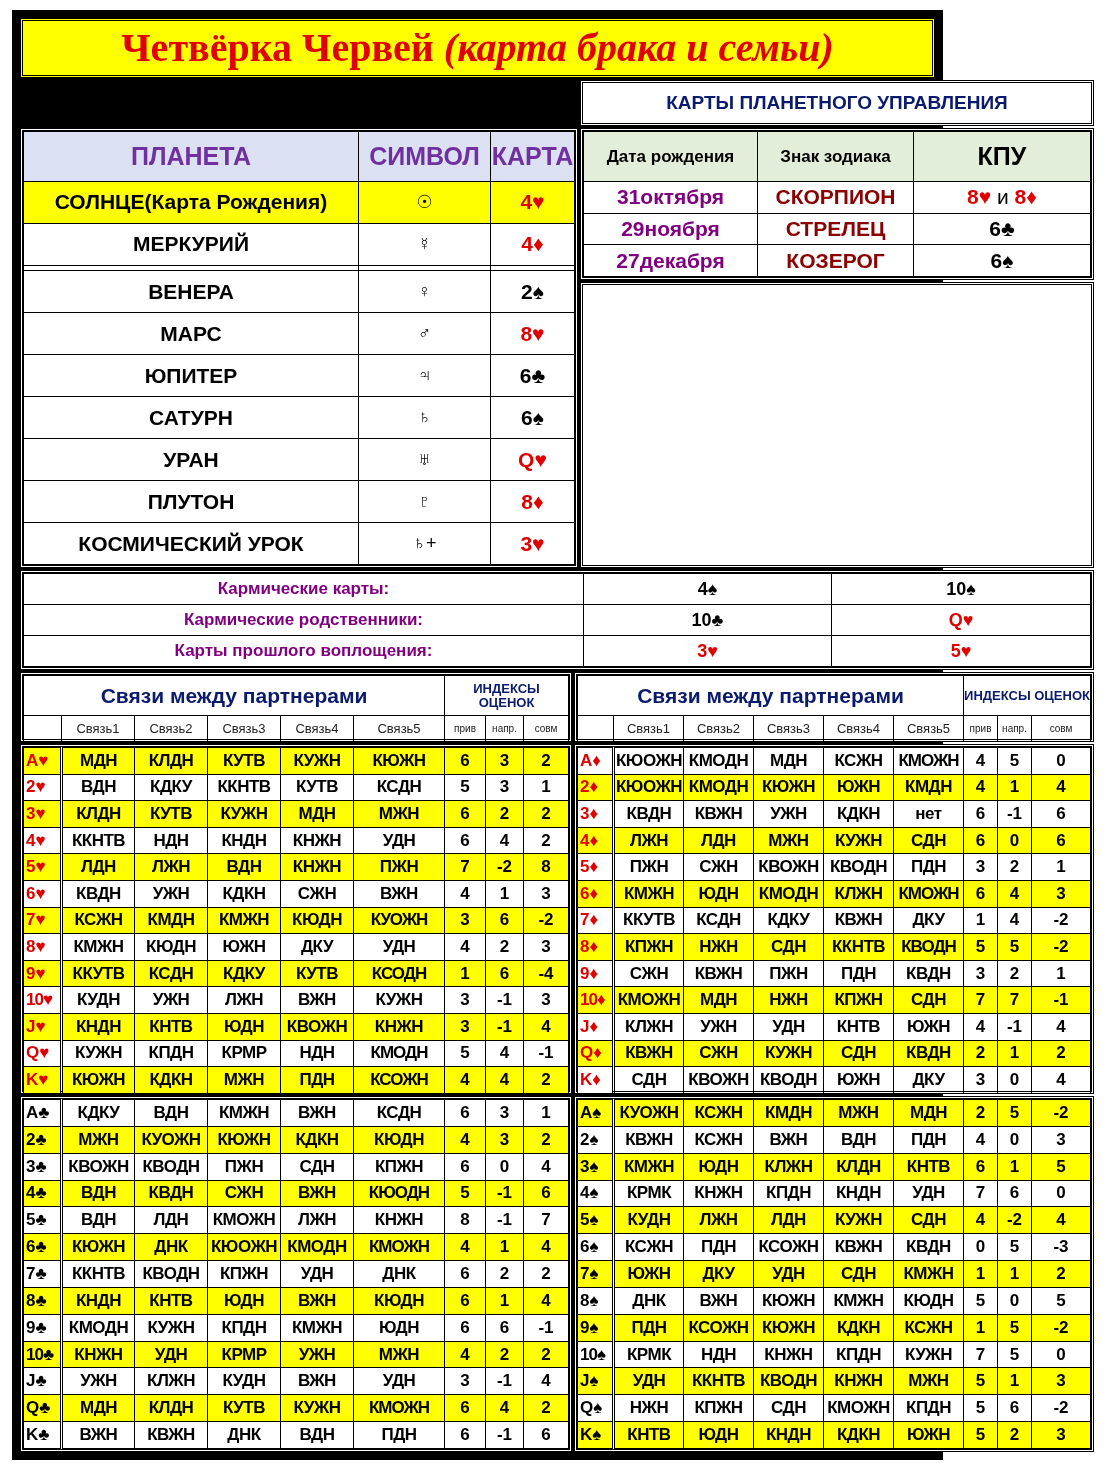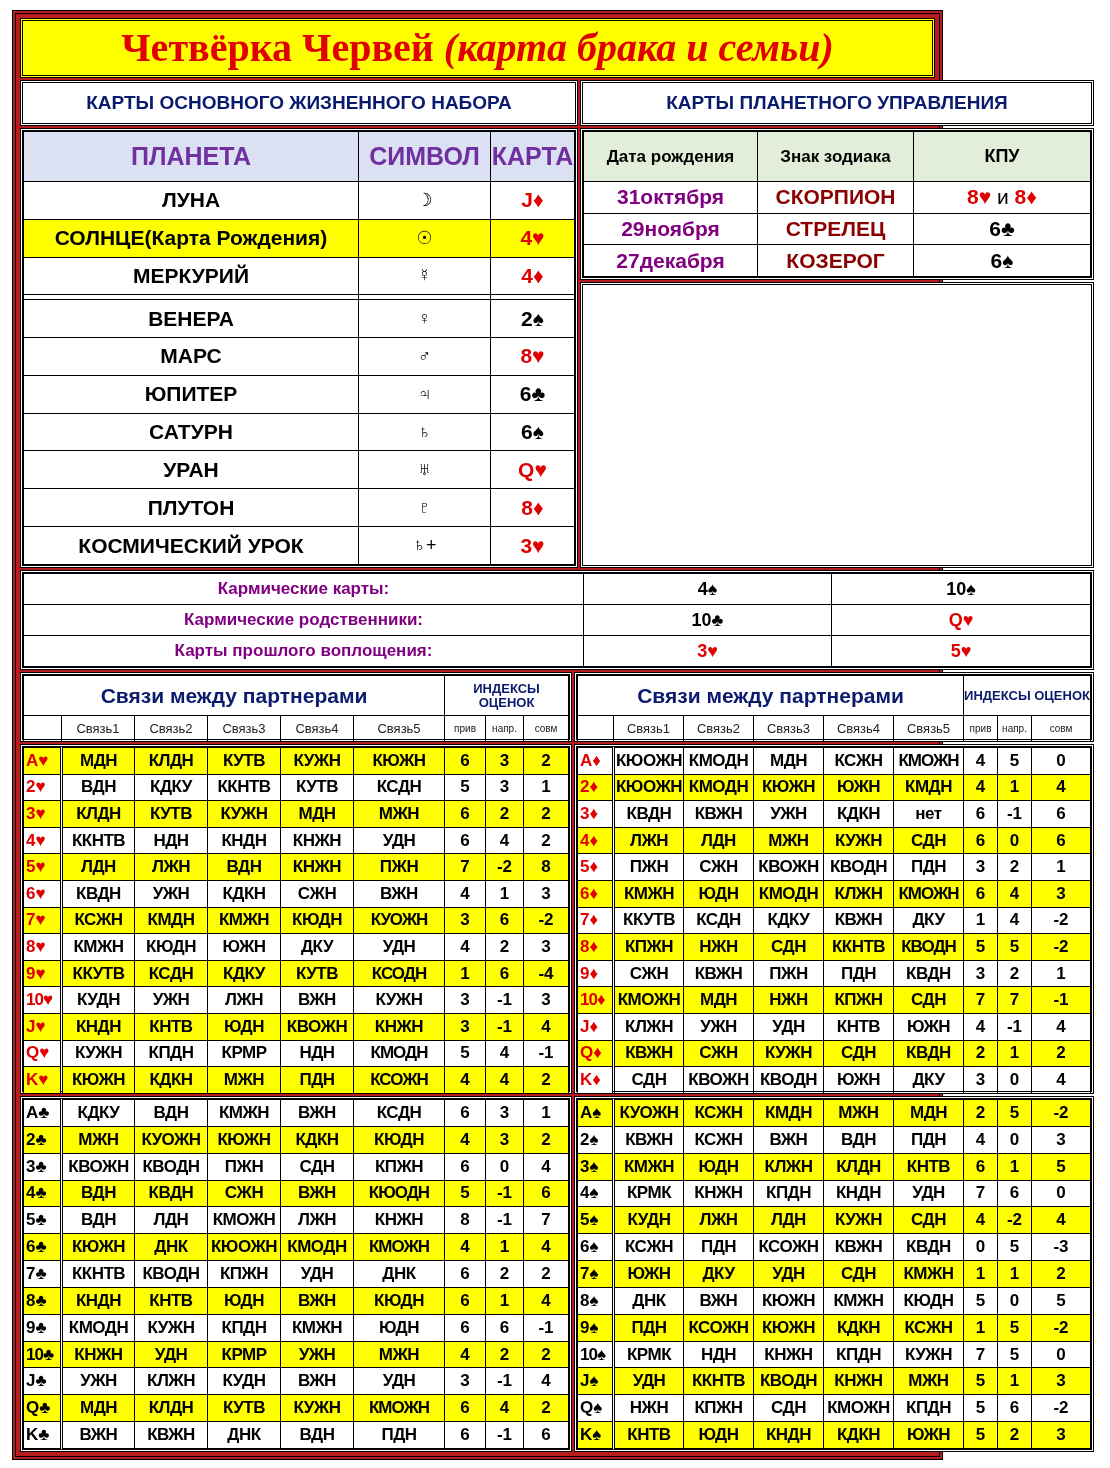--- a/index.html
+++ b/index.html
@@ -1,20 +1,20 @@
 <!DOCTYPE html>
 <html><head>
 <meta charset="utf-8">
 <style>
   * { box-sizing: border-box; margin: 0; padding: 0; }
   html, body { width: 1110px; height: 1468px; background: #fff; overflow: hidden; }
   body { font-family: "Liberation Sans", sans-serif; position: relative; }
   .frame {
     position: absolute; left: 12px; top: 10px; width: 931px; height: 1450px;
-    border: 4px double #000; background: #b91c1c;
+    border: 4px double #000; background: #000000;
   }
   .title {
     position: absolute; left: 4px; top: 4px; right: 4px; height: 60px;
     background: #ffff00; border: 3px double #000;
     text-align: center; color: #e00000;
     font-family: "Liberation Serif", serif; font-weight: bold; font-size: 40px; line-height: 54px;
   }
   .title .it { font-style: italic; }
   .box { position: absolute; border: 3px double #000; background: #fff; }
   .sec-head {
@@ -29,21 +29,21 @@
   .yel { background: #ffff00; }
 
   
   #planets td { font-size: 21px; height: 31px; }
   #planets th { background: #dbe1f2; color: #7030a0; font-size: 25px; height: 50px; }
   #planets td.sym { font-weight: normal; font-size: 18px; }
   .gap-row td { height: 4px !important; }
 
   
   #kpu th { background: #e2eed9; color: #000; font-size: 17px; height: 50px; }
-  #kpu th.big { font-size: 18px; }
+  #kpu th.big { font-size: 25px; }
   #kpu td { font-size: 21px; height: 31px; }
 
   
   #karmic td { font-size: 18px; height: 30px; }
   #karmic td.lbl { color: #800080; font-family: "Liberation Sans", sans-serif; font-size: 17px; }
 
   
   .lhead td { height: 40px; }
   .lhead .ttl { color: #0a1a6e; font-size: 21px; }
   .lhead .idx { color: #0a1a6e; font-size: 13px; line-height: 14px; white-space: normal; }
@@ -55,48 +55,40 @@
   .links td.cell { letter-spacing: -0.5px; }
 </style>
 </head>
 <body>
 
 <div class="frame">
   <div class="title">
     <span>Четвёрка Червей </span><span class="it">(карта брака и семьи)</span>
   </div>
 
-  <div class="box" style="left:4px; top:66px; width:558px; height:46px;">
-    <div class="sec-head">КАРТЫ ОСНОВНОГО ЖИЗНЕННОГО НАБОРА</div>
-  </div>
 
   <div class="box" style="left:564px; top:66px; width:514px; height:46px;">
     <div class="sec-head">КАРТЫ ПЛАНЕТНОГО УПРАВЛЕНИЯ</div>
   </div>
 
   <div class="box" style="left:4px; top:114px; width:558px; height:440px;">
     <table id="planets">
       <colgroup>
           <col style="width:335px">
           <col style="width:132px">
           <col>
         </colgroup>
       <thead>
           <tr>
         <th>ПЛАНЕТА</th>
         <th>СИМВОЛ</th>
         <th>КАРТА</th>
       </tr>
         </thead>
       <tbody id="planet-body">
-          <tr>
-            <td>ЛУНА</td>
-            <td class="sym">☽</td>
-            <td class="red">J♦</td>
-          </tr>
           <tr class="yel">
             <td>СОЛНЦЕ(Карта Рождения)</td>
             <td class="sym">☉</td>
             <td class="red">4♥</td>
           </tr>
           <tr>
             <td>МЕРКУРИЙ</td>
             <td class="sym">☿</td>
             <td class="red">4♦</td>
           </tr>

